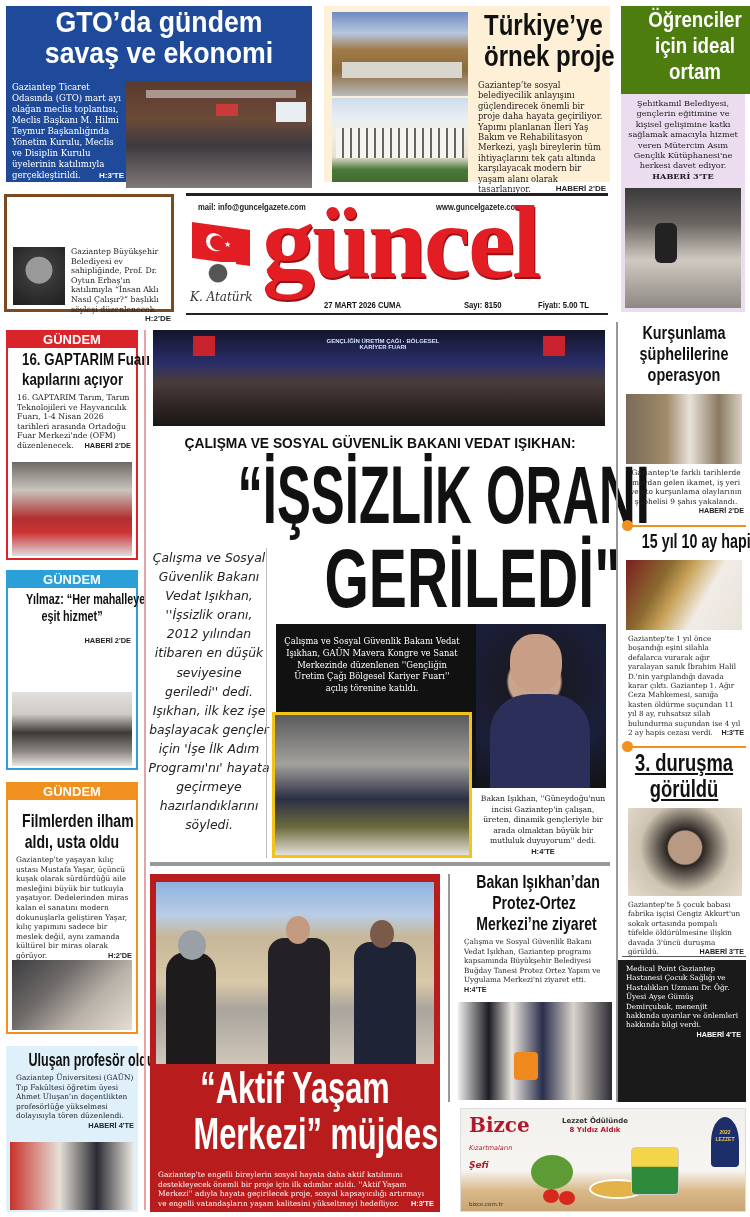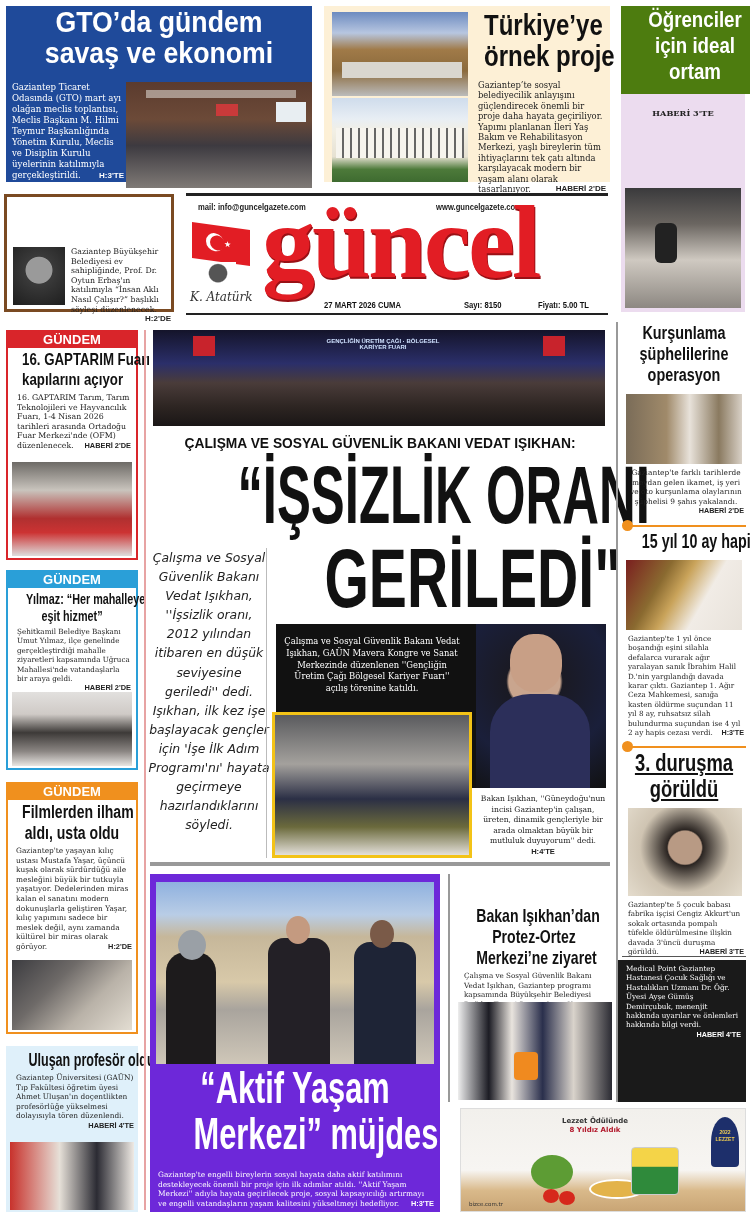--- a/index.html
+++ b/index.html
@@ -47,21 +47,21 @@
   </div>
 </div>
 
 <div class="abs" style="left:621px;top:6px;width:124px;height:306px;background:#ecdcef;">
   <div class="hdr abs" style="left:0;top:0;width:148px;height:88px;background:#4d7c0f;color:#fff;font-size:22px;padding-top:3px;">
     <span class="sq" style="transform:scaleX(0.85)">Öğrenciler</span>
     <span class="sq" style="transform:scaleX(0.85);margin-top:4px">için ideal</span>
     <span class="sq" style="transform:scaleX(0.85);margin-top:4px">ortam</span>
   </div>
   <div class="abs body" style="left:4px;top:92px;width:116px;text-align:center;font-size:8.2px;">
-    <br>
+    <span>Şehitkamil Belediyesi, gençlerin eğitimine ve kişisel gelişimine katkı sağlamak amacıyla hizmet veren Mütercim Asım Gençlik Kütüphanesi'ne herkesi davet ediyor.</span><br>
     <span style="font-weight:bold">HABERİ 3'TE</span>
   </div>
   <div class="photo" style="left:4px;top:182px;width:116px;height:120px;background:linear-gradient(180deg,#3a3a3c 0%,#6b6661 30%,#cfc9c1 60%,#8d8882 100%);">
     <div class="abs" style="left:30px;top:35px;width:22px;height:40px;background:#222;border-radius:6px"></div>
   </div>
 </div>
 
 <div class="abs" style="left:4px;top:194px;width:170px;height:118px;border:3px solid #7a4a22;background:#fff;">
   <div class="photo" style="left:6px;top:50px;width:52px;height:58px;background:radial-gradient(circle at 50% 40%,#9a9a9a 0 30%,#3a3a3a 32%,#1e1e1e 100%);"></div>
   <div class="abs body" style="left:64px;top:50px;width:100px;font-size:7.8px;line-height:9.6px;">
@@ -99,29 +99,29 @@
   <div class="photo" style="left:4px;top:130px;width:120px;height:94px;background:linear-gradient(180deg,#6d6a66 0%,#c9c4bd 30%,#b03030 60%,#c33 75%,#ddd 100%);"></div>
 </div>
 
 <div class="abs" style="left:6px;top:570px;width:132px;height:200px;border:2px solid #2a9fd8;">
   <div class="hdr" style="background:#2a9fd8;color:#fff;font-size:13px;height:16px;line-height:16px">GÜNDEM</div>
   <div class="hdr" style="font-size:15px;margin-top:3px">
     <span class="sq" style="transform:scaleX(.72)">Yılmaz: “Her mahalleye</span>
     <span class="sq" style="transform:scaleX(.72);margin-top:2px">eşit hizmet”</span>
   </div>
   <div class="body" style="padding:4px 5px 0 9px;font-size:7.2px;line-height:9.4px">
-    <span>Şehitkamil Belediye Başkanı Umut Yılmaz, ilçe genelinde gerçekleştirdiği mahalle ziyaretleri kapsamında Uğruca Mahallesi'nde vatandaşlarla bir araya geldi.</span><br>
+    <br>
     <span class="ref" style="font-size:7.4px">HABERİ 2'DE</span>
   </div>
   <div class="photo" style="left:4px;top:120px;width:120px;height:74px;background:linear-gradient(180deg,#e2e0de 0%,#cfcac6 30%,#3d3a38 55%,#8a8582 80%,#e9e6e2 100%);"></div>
 </div>
 
 <div class="abs" style="left:6px;top:782px;width:132px;height:252px;border:2px solid #f0901e;">
   <div class="hdr" style="background:#f0901e;color:#fff;font-size:13px;height:16px;line-height:16px">GÜNDEM</div>
-  <div class="hdr" style="font-size:18px;margin-top:3px">
+  <div class="hdr" style="font-size:18px;margin-top:12px">
     <span class="sq" style="transform:scaleX(.78)">Filmlerden ilham</span>
     <span class="sq" style="transform:scaleX(.78);margin-top:3px">aldı, usta oldu</span>
   </div>
   <div class="body" style="padding:4px 4px 0 8px;font-size:7.4px;line-height:9.6px">
     <span>Gaziantep'te yaşayan kılıç ustası Mustafa Yaşar, üçüncü kuşak olarak sürdürdüğü aile mesleğini büyük bir tutkuyla yaşatıyor. Dedelerinden miras kalan el sanatını modern dokunuşlarla geliştiren Yaşar, kılıç yapımını sadece bir meslek değil, aynı zamanda kültürel bir miras olarak görüyor.</span>
     <span class="ref" style="font-size:7.4px">H:2'DE</span>
   </div>
   <div class="photo" style="left:4px;top:176px;width:120px;height:70px;background:linear-gradient(135deg,#3c3c40 0%,#6e6a68 35%,#b9b2a8 65%,#e3ddd2 100%);"></div>
 </div>
 
@@ -221,56 +221,61 @@
 </div>
 <div class="abs" style="left:622px;top:956px;width:124px;height:1px;background:#555"></div>
 
 <div class="abs" style="left:618px;top:960px;width:128px;height:142px;background:#1a1a1a;">
   <div class="body" style="padding:4px 5px 0 8px;color:#fff;font-size:7.2px;line-height:9.4px">
     <span>Medical Point Gaziantep Hastanesi Çocuk Sağlığı ve Hastalıkları Uzmanı Dr. Öğr. Üyesi Ayşe Gümüş Demirçubuk, menenjit hakkında uyarılar ve önlemleri hakkında bilgi verdi.</span><br>
     <span class="ref" style="font-size:7.2px;color:#fff">HABERİ 4'TE</span>
   </div>
 </div>
 
-<div class="abs" style="left:150px;top:874px;width:290px;height:338px;background:#6d28d9;">
+<div class="abs" style="left:150px;top:874px;width:290px;height:338px;background:#b91c1c;">
   <div class="photo" style="left:6px;top:8px;width:278px;height:182px;background:linear-gradient(180deg,#8fb1df 0%,#b9cde6 18%,#c6b79a 30%,#d8c9a9 55%,#a9a49d 70%,#cfc7b8 100%);">
     <div class="abs" style="left:10px;top:70px;width:50px;height:112px;background:#1d1b1c;border-radius:20px 20px 0 0"></div>
     <div class="abs" style="left:22px;top:48px;width:28px;height:30px;border-radius:50%;background:#9aa0a6"></div>
     <div class="abs" style="left:112px;top:56px;width:62px;height:126px;background:#232026;border-radius:16px 16px 0 0"></div>
     <div class="abs" style="left:130px;top:34px;width:24px;height:28px;border-radius:50%;background:#c49a80"></div>
     <div class="abs" style="left:198px;top:60px;width:62px;height:122px;background:#1e2436;border-radius:16px 16px 0 0"></div>
     <div class="abs" style="left:214px;top:38px;width:24px;height:28px;border-radius:50%;background:#7a5a48"></div>
   </div>
   <div class="hdr abs" style="left:0;top:192px;width:290px;color:#fff;font-size:44px;">
     <span class="sq" style="transform:scaleX(.7)">“Aktif Yaşam</span>
     <span class="sq" style="transform:scaleX(.7);margin-top:2px">Merkezi” müjdesi</span>
   </div>
   <div class="abs body" style="left:8px;top:296px;width:276px;color:#fff;font-size:7.4px;line-height:9.6px">
     <span>Gaziantep'te engelli bireylerin sosyal hayata daha aktif katılımını destekleyecek önemli bir proje için ilk adımlar atıldı. ''Aktif Yaşam Merkezi'' adıyla hayata geçirilecek proje, sosyal kapsayıcılığı artırmayı ve engelli vatandaşların yaşam kalitesini yükseltmeyi hedefliyor.</span>
     <span class="ref" style="color:#fff;font-size:7.4px">H:3'TE</span>
   </div>
 </div>
 
 <div class="abs" style="left:448px;top:874px;width:2px;height:228px;background:#999"></div>
 <div class="abs" style="left:456px;top:872px;width:156px;height:230px;">
-  <div class="hdr" style="font-size:19px;margin-top:34px;">
+  <div class="hdr" style="font-size:19px;">
     <span class="sq" style="transform:scaleX(.74)">Bakan Işıkhan’dan</span>
     <span class="sq" style="transform:scaleX(.74);margin-top:2px">Protez-Ortez</span>
     <span class="sq" style="transform:scaleX(.74);margin-top:2px">Merkezi’ne ziyaret</span>
   </div>
   <div class="body" style="padding:4px 2px 0 8px;font-size:7.2px;line-height:9.6px">
     <span>Çalışma ve Sosyal Güvenlik Bakanı Vedat Işıkhan, Gaziantep programı kapsamında Büyükşehir Belediyesi Buğday Tanesi Protez Ortez Yapım ve Uygulama Merkezi'ni ziyaret etti.</span>
     <span style="font-weight:bold;font-family:'Liberation Sans',sans-serif">H:4'TE</span>
   </div>
   <div class="photo" style="left:2px;top:130px;width:154px;height:98px;background:linear-gradient(90deg,#eee 0%,#1c1c24 20%,#e9e4de 35%,#2a2f4c 55%,#d9d3cb 75%,#2b2b33 100%);">
     <div class="abs" style="left:56px;top:50px;width:24px;height:28px;background:#f08a1f;border-radius:4px"></div>
   </div>
 </div>
 
 <div class="abs" style="left:460px;top:1108px;width:286px;height:104px;border:1px solid #ddd;background:linear-gradient(180deg,#f2f0ec 0%,#f7f5f2 60%,#d9b98a 80%,#c9a575 100%);">
+  <div class="abs" style="left:8px;top:6px;width:80px;">
+    <span style="font-family:'DejaVu Serif',serif;font-weight:bold;font-size:20px;color:#b2182b;line-height:20px">Bizce</span><br>
+    <span style="font-family:'DejaVu Sans',sans-serif;font-style:italic;font-size:6.5px;color:#b2182b">Kızartmaların</span><br>
+    <span style="font-family:'DejaVu Sans',sans-serif;font-weight:bold;font-style:italic;font-size:9px;color:#b2182b">Şefi</span>
+  </div>
   <div class="abs" style="left:94px;top:8px;width:80px;text-align:center;font-family:'DejaVu Sans',sans-serif;font-weight:bold;font-size:7px;line-height:9px;">
     <span style="color:#333">Lezzet Ödülünde</span><br>
     <span style="color:#b2182b">8 Yıldız Aldık</span>
   </div>
   <div class="abs" style="left:70px;top:46px;width:42px;height:34px;border-radius:50%;background:#5d9c34"></div>
   <div class="abs" style="left:82px;top:80px;width:16px;height:14px;border-radius:50%;background:#d6281c"></div>
   <div class="abs" style="left:98px;top:82px;width:16px;height:14px;border-radius:50%;background:#d6281c"></div>
   <div class="abs" style="left:128px;top:70px;width:56px;height:20px;border-radius:50%;background:#e3b34a;border:2px solid #fff"></div>
   <div class="abs" style="left:170px;top:38px;width:48px;height:48px;border-radius:4px;background:linear-gradient(180deg,#f4d448 0%,#f4d448 40%,#2f8a3b 41%,#2f8a3b 100%);border:1px solid #ccc"></div>
   <div class="abs" style="left:250px;top:8px;width:28px;height:50px;background:#1d2f6b;border-radius:50% 50% 4px 4px;text-align:center;color:#f2cf52;font-family:'Liberation Sans',sans-serif;font-size:5px;font-weight:bold;padding-top:12px;line-height:7px">

